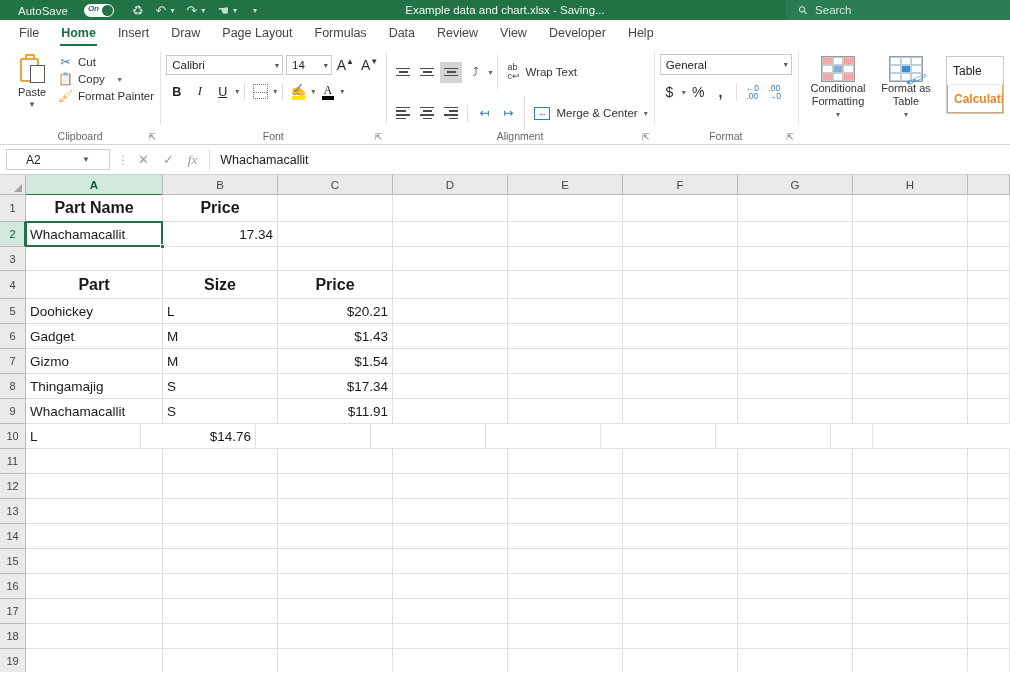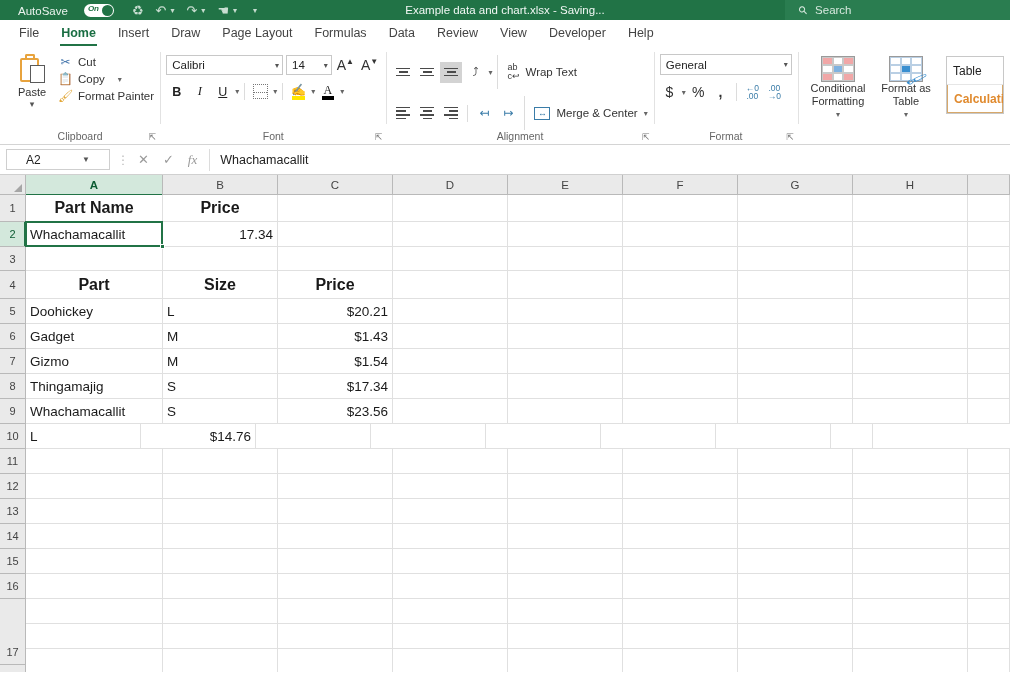--- a/index.html
+++ b/index.html
@@ -565,21 +565,21 @@
         <div class="rh" style="height: 25px;">7</div>
         <div class="rh" style="height: 25px;">8</div>
         <div class="rh" style="height: 25px;">9</div>
         <div class="rh" style="height: 25px;">10</div>
         <div class="rh" style="height: 25px;">11</div>
         <div class="rh" style="height: 25px;">12</div>
         <div class="rh" style="height: 25px;">13</div>
         <div class="rh" style="height: 25px;">14</div>
         <div class="rh" style="height: 25px;">15</div>
         <div class="rh" style="height: 25px; text-align: right;">16</div>
-        <div class="rh" style="height: 25px; margin-top: 41px;">17</div>
+        <div class="rh" style="height: 25px;">17</div>
         <div class="rh" style="height: 25px;">18</div>
         <div class="rh" style="height: 25px;">19</div>
       </div>
     <div class="cells" id="cells">
         <div class="grow" style="height: 27px;">
           <div class="cell hdr" style="width: 137px;">Part Name</div>
           <div class="cell hdr" style="width: 115px;">Price</div>
           <div class="cell " style="width: 115px;"></div>
           <div class="cell " style="width: 115px;"></div>
           <div class="cell " style="width: 115px;"></div>
@@ -661,21 +661,21 @@
           <div class="cell " style="width: 115px;"></div>
           <div class="cell " style="width: 115px;"></div>
           <div class="cell " style="width: 115px;"></div>
           <div class="cell " style="width: 115px;"></div>
           <div class="cell " style="width: 115px;"></div>
           <div class="cell " style="width: 42px;"></div>
         </div>
         <div class="grow" style="height: 25px;">
           <div class="cell " style="width: 137px;">Whachamacallit</div>
           <div class="cell " style="width: 115px;">S</div>
-          <div class="cell right" style="width: 115px;">$23.56</div>
+          <div class="cell right" style="width: 115px;">$11.91</div>
           <div class="cell " style="width: 115px;"></div>
           <div class="cell " style="width: 115px;"></div>
           <div class="cell " style="width: 115px;"></div>
           <div class="cell " style="width: 115px;"></div>
           <div class="cell " style="width: 115px;"></div>
           <div class="cell " style="width: 42px;"></div>
         </div>
         <div class="grow" style="height: 25px;">
           <div class="cell " style="width: 115px;">L</div>
           <div class="cell right" style="width: 115px;">$14.76</div>

